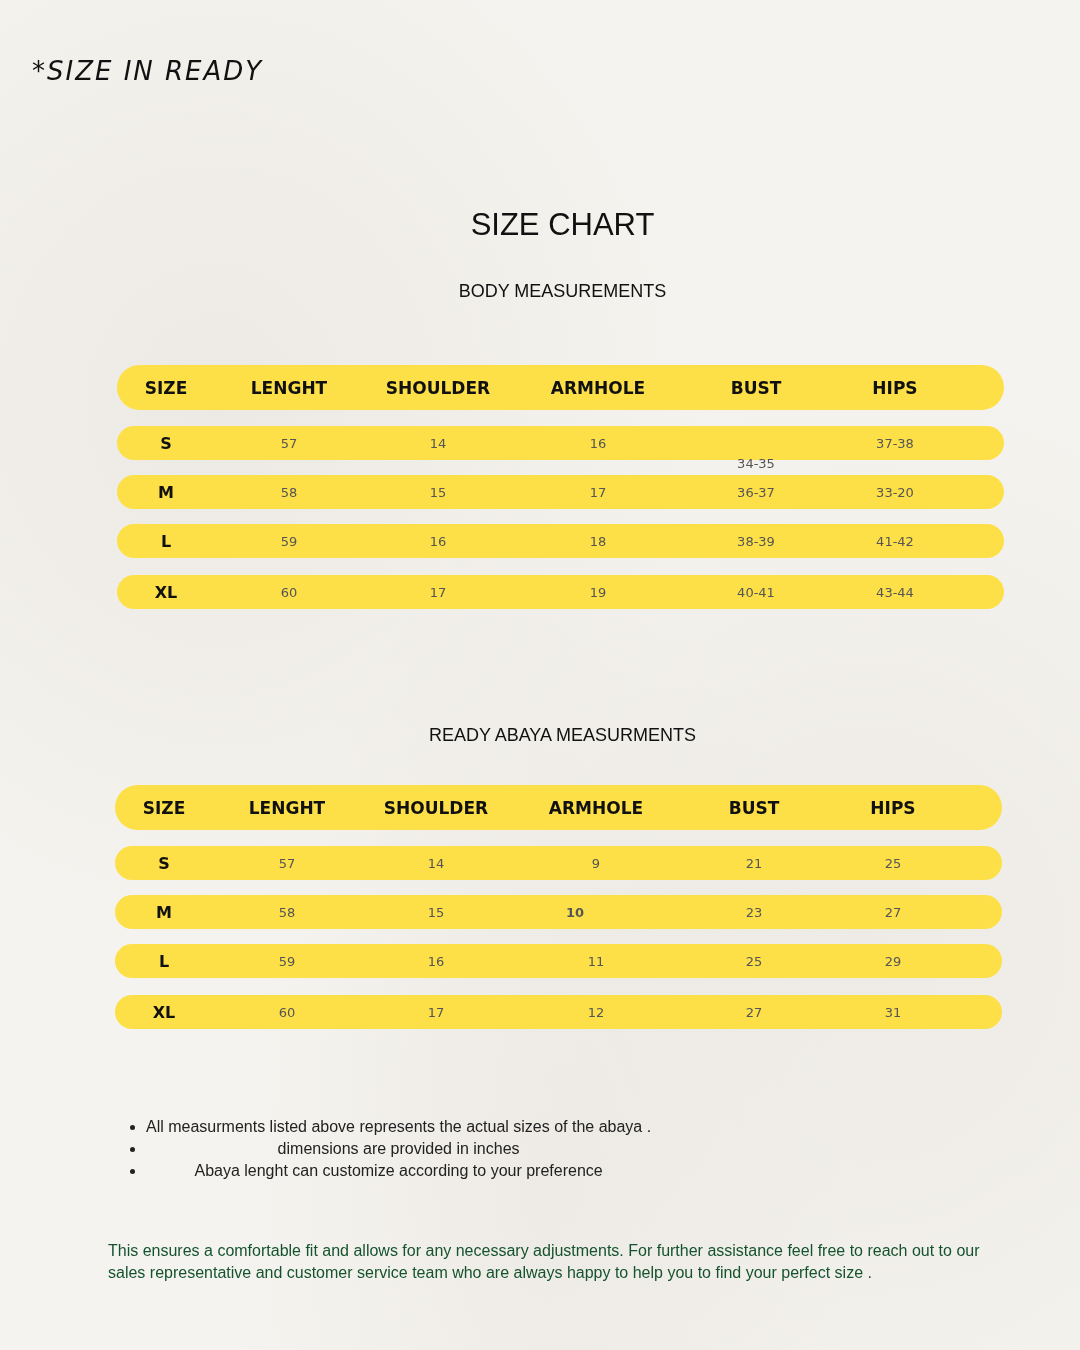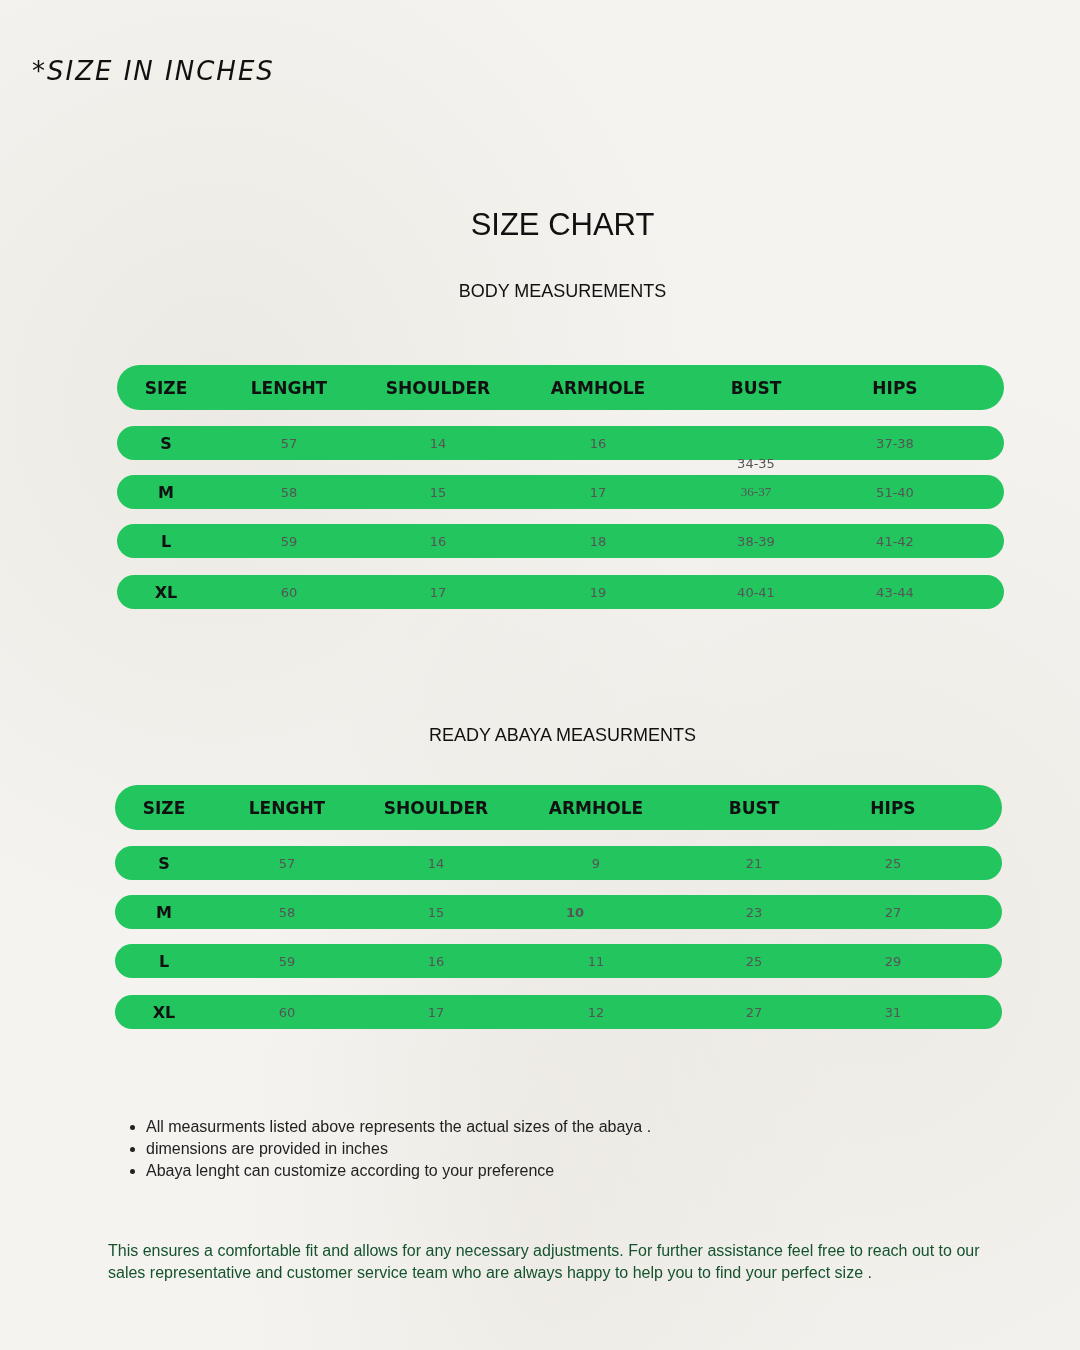--- a/index.html
+++ b/index.html
@@ -9,35 +9,35 @@
     background-image:
       radial-gradient(ellipse at 20% 30%, rgba(220,216,208,0.35) 0%, rgba(245,243,239,0) 40%),
       radial-gradient(ellipse at 80% 70%, rgba(220,216,208,0.3) 0%, rgba(245,243,239,0) 45%),
       radial-gradient(ellipse at 50% 90%, rgba(225,221,214,0.3) 0%, rgba(245,243,239,0) 40%);
     font-family:"DejaVu Sans", sans-serif; color:#111;
   }
   .note { position:absolute; left:32px; top:56px; font-size:26px; font-style:italic; letter-spacing:2px; color:#111; }
   .title { position:absolute; left:0; width:1125px; top:207px; text-align:center; font-family:"Liberation Sans", sans-serif; font-size:31px; color:#111; }
   .subtitle { position:absolute; left:0; width:1125px; text-align:center; font-family:"Liberation Sans", sans-serif; font-size:18px; color:#111; }
   .table { position:absolute; left:117px; width:887px; }
-  .row { position:absolute; left:0; width:887px; background:#22c55e; border-radius:18px; }
+  .row { position:absolute; left:0; width:887px; background:#fde047; border-radius:18px; }
   .hdr { height:45px; border-radius:23px; }
   .drow { height:34px; }
   .cell { position:absolute; top:0; height:100%; display:flex; align-items:center; justify-content:center; width:140px; transform:translateX(-50%); }
   .hdr .cell { font-size:17px; font-weight:600; color:#111; }
   .drow .cell { font-size:13px; color:#555; }
   .drow .cell.size { font-weight:700; color:#111; font-size:16px; }
   ul.bullets { position:absolute; left:108px; top:1116px; margin:0; padding-left:38px; font-family:"Liberation Sans", sans-serif; font-size:16px; line-height:22px; color:#222; }
-  ul.bullets li { margin:0; }
+  ul.bullets li { margin:0;text-align:center; }
   .para { position:absolute; left:108px; top:1240px; width:890px; font-family:"Liberation Sans", sans-serif; font-size:16px; line-height:22px; color:#14532d; }
 </style>
 </head>
 <body>
 
-<div class="note">*SIZE IN INCHES</div>
+<div class="note">*SIZE IN READY</div>
 <div class="title">SIZE CHART</div>
 
 <div class="subtitle" style="top:281px;">BODY MEASUREMENTS</div>
 <div class="table" style="top:365px;" id="t1">
     <div class="row hdr" style="top: 0px;">
       <div class="cell" style="left: 49px;">SIZE</div>
       <div class="cell" style="left: 172px;">LENGHT</div>
       <div class="cell" style="left: 321px;">SHOULDER</div>
       <div class="cell" style="left: 481px;">ARMHOLE</div>
       <div class="cell" style="left: 639px;">BUST</div>
@@ -49,22 +49,22 @@
       <div class="cell" style="left: 321px;">14</div>
       <div class="cell" style="left: 481px;">16</div>
       <div class="cell" style="left: 639px; margin-top: 20px;">34-35</div>
       <div class="cell" style="left: 778px;">37-38</div>
     </div>
     <div class="row drow" style="top: 110px;">
       <div class="cell size" style="left: 49px;">M</div>
       <div class="cell" style="left: 172px;">58</div>
       <div class="cell" style="left: 321px;">15</div>
       <div class="cell" style="left: 481px;">17</div>
-      <div class="cell" style="left: 639px; font-family: Liberation Serif, serif;">36-37</div>
-      <div class="cell" style="left: 778px;">51-40</div>
+      <div class="cell" style="left: 639px;">36-37</div>
+      <div class="cell" style="left: 778px;">33-20</div>
     </div>
     <div class="row drow" style="top: 159px;">
       <div class="cell size" style="left: 49px;">L</div>
       <div class="cell" style="left: 172px;">59</div>
       <div class="cell" style="left: 321px;">16</div>
       <div class="cell" style="left: 481px;">18</div>
       <div class="cell" style="left: 639px;">38-39</div>
       <div class="cell" style="left: 778px; text-align: center;">41-42</div>
     </div>
     <div class="row drow" style="top: 210px;">

